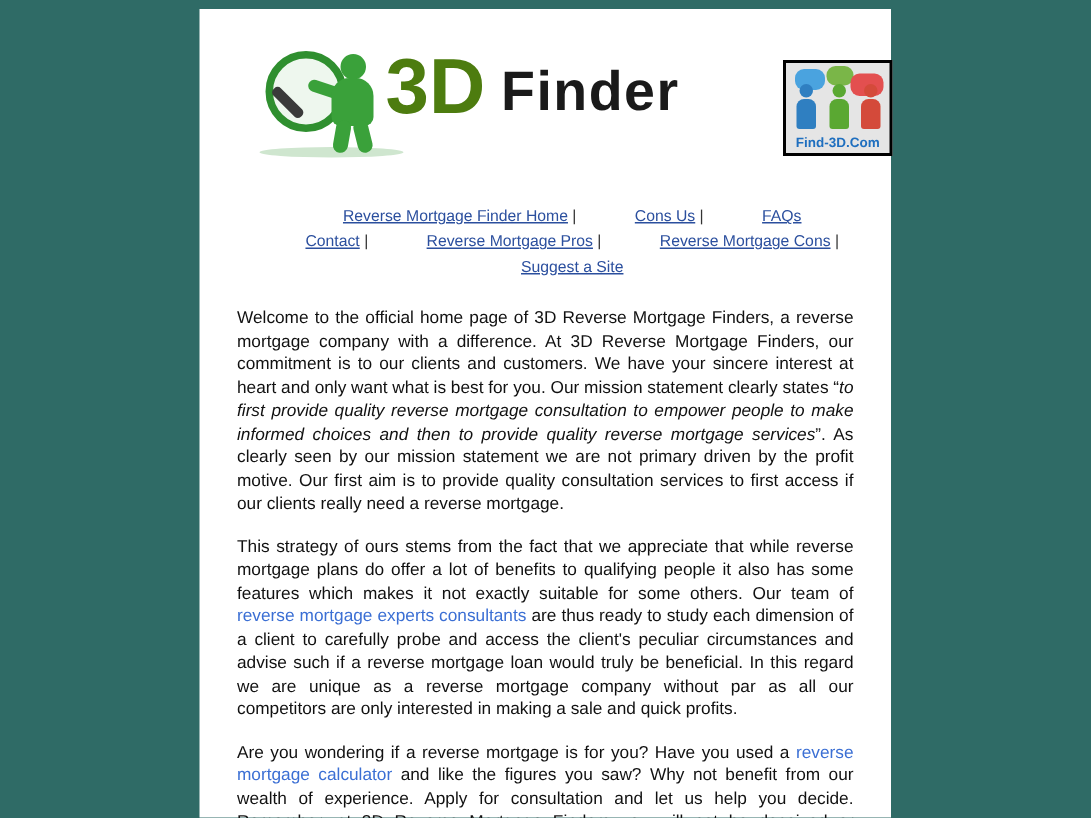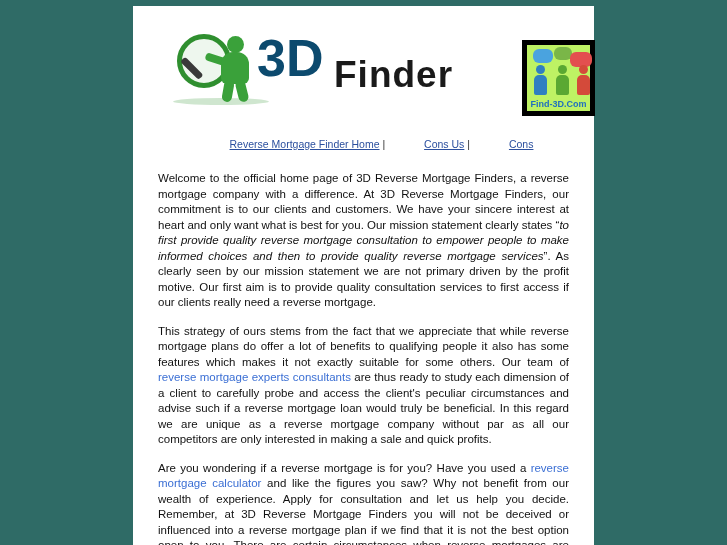--- a/index.html
+++ b/index.html
@@ -111,42 +111,42 @@
     background: #cfe6cf;
     border-radius: 50%;
   }
   .logo-3d {
     position: absolute;
     left: 86px;
     top: 4px;
     font-family: "Liberation Sans", sans-serif;
     font-size: 52px;
     font-weight: bold;
-    color: #0c4a6e;
+    color: #4d7c0f;
     letter-spacing: 0px;
   }
   .logo-finder {
     position: absolute;
     left: 163px;
-    top: 30px;
+    top: 16px;
     font-family: "Liberation Sans", sans-serif;
     font-size: 37px;
     font-weight: bold;
     color: #1a1a1a;
     letter-spacing: 1px;
   }
   
   .badge {
     position: absolute;
     left: 351px;
     top: 16px;
     width: 73px;
-    height: 76px;
-    border: 5px solid #000000;
-    background: #bef264;
+    height: 64px;
+    border: 2px solid #000000;
+    background: #e5e5e5;
     box-sizing: border-box;
   }
   .bubble {
     position: absolute;
     border-radius: 6px;
   }
   .b1 { left: 6px;  top: 4px;  width: 20px; height: 14px; background: #4aa3df; }
   .b2 { left: 27px; top: 2px;  width: 18px; height: 13px; background: #7ab648; }
   .b3 { left: 43px; top: 7px;  width: 22px; height: 15px; background: #e34f4f; }
   .fig {
@@ -250,21 +250,30 @@
 
     </div>
   </div>
 
   <div class="nav">
     <div>
       <a href="#">Reverse Mortgage Finder Home</a>
       <span class="sep">|</span>
       <a href="#">Cons Us</a>
       <span class="sep">|</span>
-      <a href="#">Cons</a>
+      <a href="#">FAQs</a>
+    </div>
+    <div>
+      <a href="#">Contact</a>
+      <span class="sep">|</span>
+      <a href="#">Reverse Mortgage Pros</a>
+      <span class="sep">|</span>
+      <a href="#">Reverse Mortgage Cons</a>
+      <span class="sep">|</span>
+      <a href="#">Suggest a Site</a>
     </div>
   </div>
 
   <div class="content">
 
     <p><span>Welcome to the official home page of 3D Reverse Mortgage Finders, a reverse mortgage company  with a difference.  At 3D Reverse Mortgage Finders, our commitment is to our clients and customers.  We have your sincere interest at heart and only want what is best for you.  Our mission statement clearly states “</span><i>to first provide quality reverse mortgage consultation to empower people to make informed choices and then to provide quality reverse mortgage services</i><span>”. As clearly seen by our mission statement we are not primary driven by the profit motive. Our first aim is to provide quality consultation services to first access if our clients really need a reverse mortgage.</span></p>
 
     <p><span>This strategy of ours stems from the fact that we appreciate that while reverse mortgage plans do offer a lot of benefits to qualifying people it also has some features which makes it not exactly suitable for some others. Our team of </span><a href="#">reverse mortgage experts consultants</a><span> are thus ready to study each dimension of a client to carefully probe and access the client's peculiar circumstances and advise such if a reverse mortgage loan would truly be beneficial. In this regard we are unique as a reverse mortgage company without par as all our competitors are only interested in making a sale and quick profits.</span></p>
 
     <p><span>Are you wondering if a reverse mortgage is for you? Have you used a </span><a href="#">reverse mortgage calculator</a><span> and like the figures you saw? Why not benefit from our wealth of experience. Apply for consultation and let us help you decide. Remember, at 3D Reverse Mortgage Finders you will not be deceived or influenced into a reverse mortgage plan if we find that it is not the best option open to you. There are certain circumstances when reverse mortgages are better suitable or clearly not advisable. For more insight on these circumstances, please visit the “</span></p>

